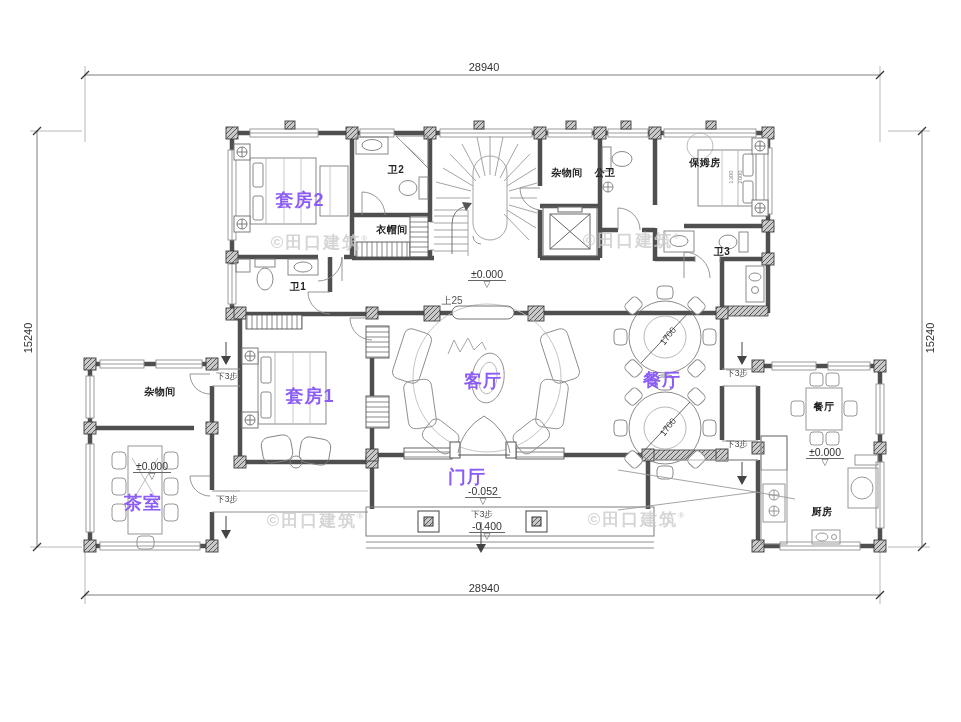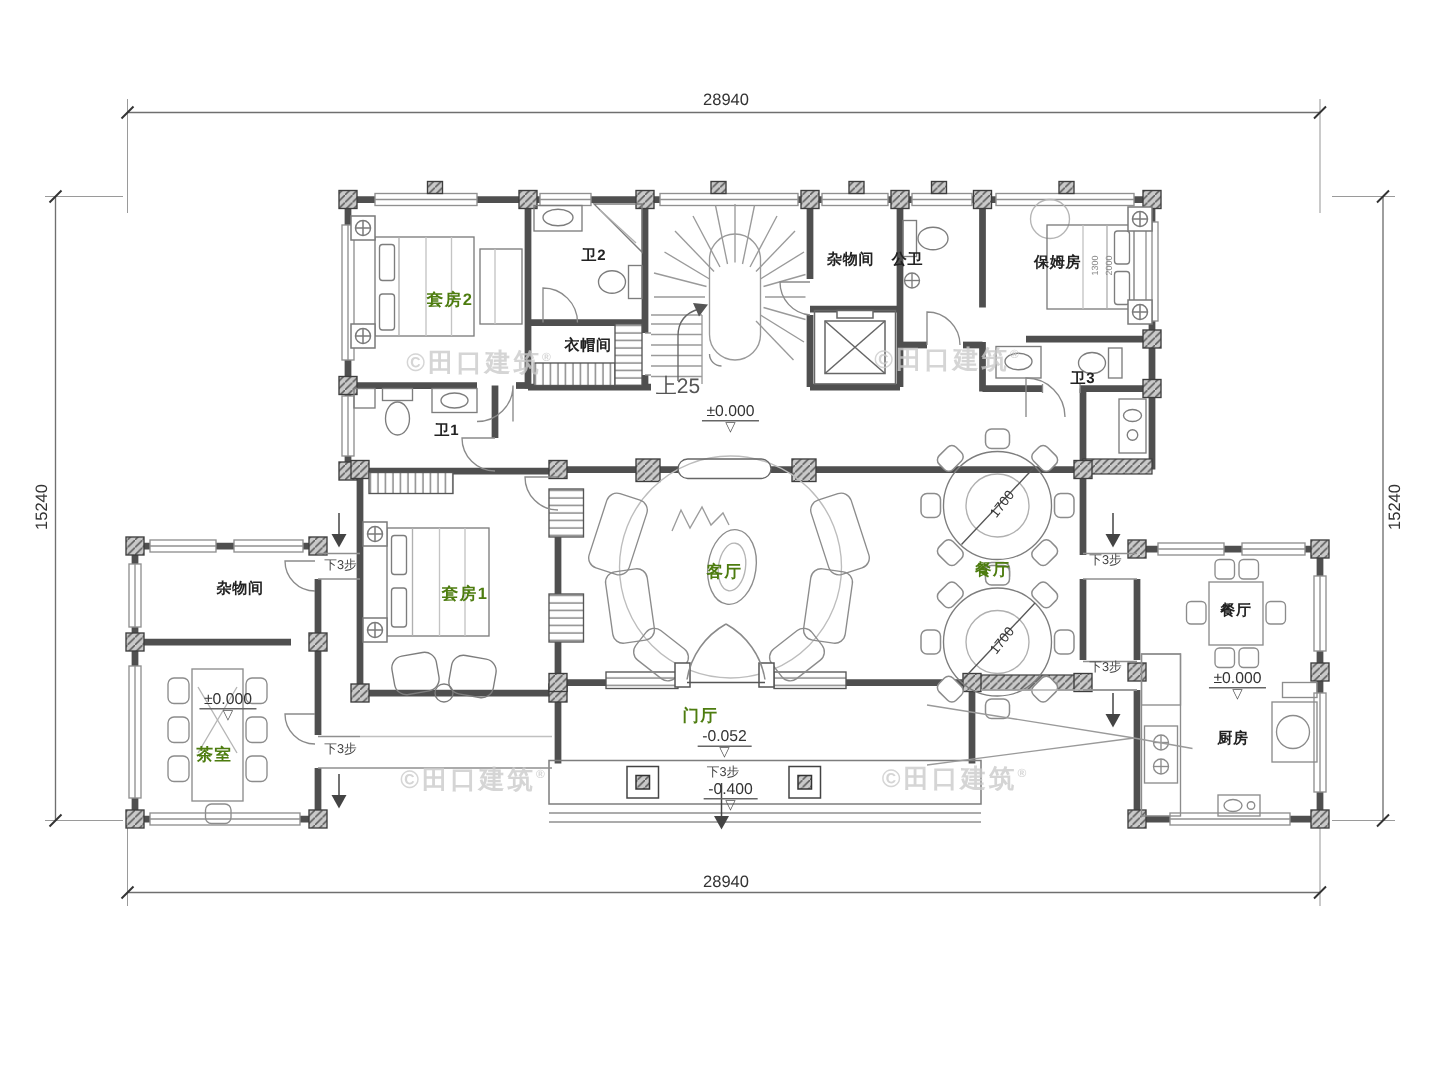--- a/index.html
+++ b/index.html
@@ -1,27 +1,27 @@
 <!DOCTYPE html>
 <html><head>
 <meta charset="utf-8">
 <style>
   html,body{margin:0;padding:0;background:#fff;}
   .canvas{position:relative;width:961px;height:722px;background:#fff;overflow:hidden;
           font-family:"Liberation Sans","DejaVu Sans",sans-serif;}
   .lbl{position:absolute;transform:translate(-50%,-50%);white-space:nowrap;color:#1c1c1c;}
-  .room{font-size:11px;font-weight:700;letter-spacing:1px;color:#4d7c0f;}
+  .room{font-size:18px;font-weight:700;letter-spacing:1px;color:#8b5cf6;}
   .room-sm{font-size:10px;font-weight:700;letter-spacing:0.5px;color:#222;}
   .dim{font-size:11px;color:#333;}
   .rot90{transform:translate(-50%,-50%) rotate(-90deg);}
   .lvl{position:absolute;transform:translate(-50%,0);display:flex;flex-direction:column;align-items:center;justify-content:flex-end;}
   .lvl-text{font-size:10.5px;color:#333;border-bottom:1.1px solid #666;padding:0 3px;line-height:12px;}
   .lvl-tri{font-size:9px;color:#555;line-height:8px;margin-top:-1px;}
   .steps{font-size:8.5px;color:#444;}
-  .stair-note{font-size:14px;color:#555;}
+  .stair-note{font-size:10px;color:#555;margin-top:43px;}
   .dia{font-size:9px;color:#333;transform:translate(-50%,-50%) rotate(-52deg);}
   .beddim{font-size:6px;color:#888;transform:translate(-50%,-50%) rotate(-90deg);letter-spacing:0;}
   .wm{position:absolute;transform:translate(-50%,-50%);font-size:17px;font-weight:700;
       letter-spacing:2px;color:#cbcbcb;opacity:.8;white-space:nowrap;}
   .wm sup{font-size:8px;}
   svg{position:absolute;left:0;top:0;}
 </style>
 </head>
 <body>
 
@@ -498,31 +498,31 @@
 <span class="lbl dim" style="left:484px;top:67px">28940</span>
 <span class="lbl dim" style="left:484px;top:588px">28940</span>
 <span class="lbl dim rot90" style="left:28px;top:338px">15240</span>
 <span class="lbl dim rot90" style="left:930px;top:338px">15240</span>
 
 <span class="lbl room" style="left:300px;top:200px">套房2</span>
 <span class="lbl room-sm" style="left:396px;top:170px">卫2</span>
 <span class="lbl room-sm" style="left:392px;top:230px">衣帽间</span>
 <span class="lbl room-sm" style="left:567px;top:173px">杂物间</span>
 <span class="lbl room-sm" style="left:605px;top:173px">公卫</span>
-<span class="lbl room-sm" style="left:705px;top:175px">保姆房</span>
+<span class="lbl room-sm" style="left:705px;top:163px">保姆房</span>
 <span class="lbl room-sm" style="left:722px;top:252px">卫3</span>
 <span class="lbl room-sm" style="left:298px;top:287px">卫1</span>
 <span class="lbl room" style="left:310px;top:396px">套房1</span>
 <span class="lbl room" style="left:483px;top:381px">客厅</span>
 <span class="lbl room" style="left:662px;top:380px">餐厅</span>
 <span class="lbl room" style="left:467px;top:477px">门厅</span>
 <span class="lbl room-sm" style="left:160px;top:392px">杂物间</span>
 <span class="lbl room" style="left:143px;top:503px">茶室</span>
 <span class="lbl room-sm" style="left:824px;top:407px">餐厅</span>
-<span class="lbl room-sm" style="left:822px;top:492px">厨房</span>
+<span class="lbl room-sm" style="left:822px;top:512px">厨房</span>
 
 <div class="lvl" style="left:487px;top:268px">
   <span class="lvl-text">±0.000</span>
   <span class="lvl-tri">▽</span>
 </div>
 <div class="lvl" style="left:152px;top:460px">
   <span class="lvl-text">±0.000</span>
   <span class="lvl-tri">▽</span>
 </div>
 <div class="lvl" style="left:825px;top:446px">

